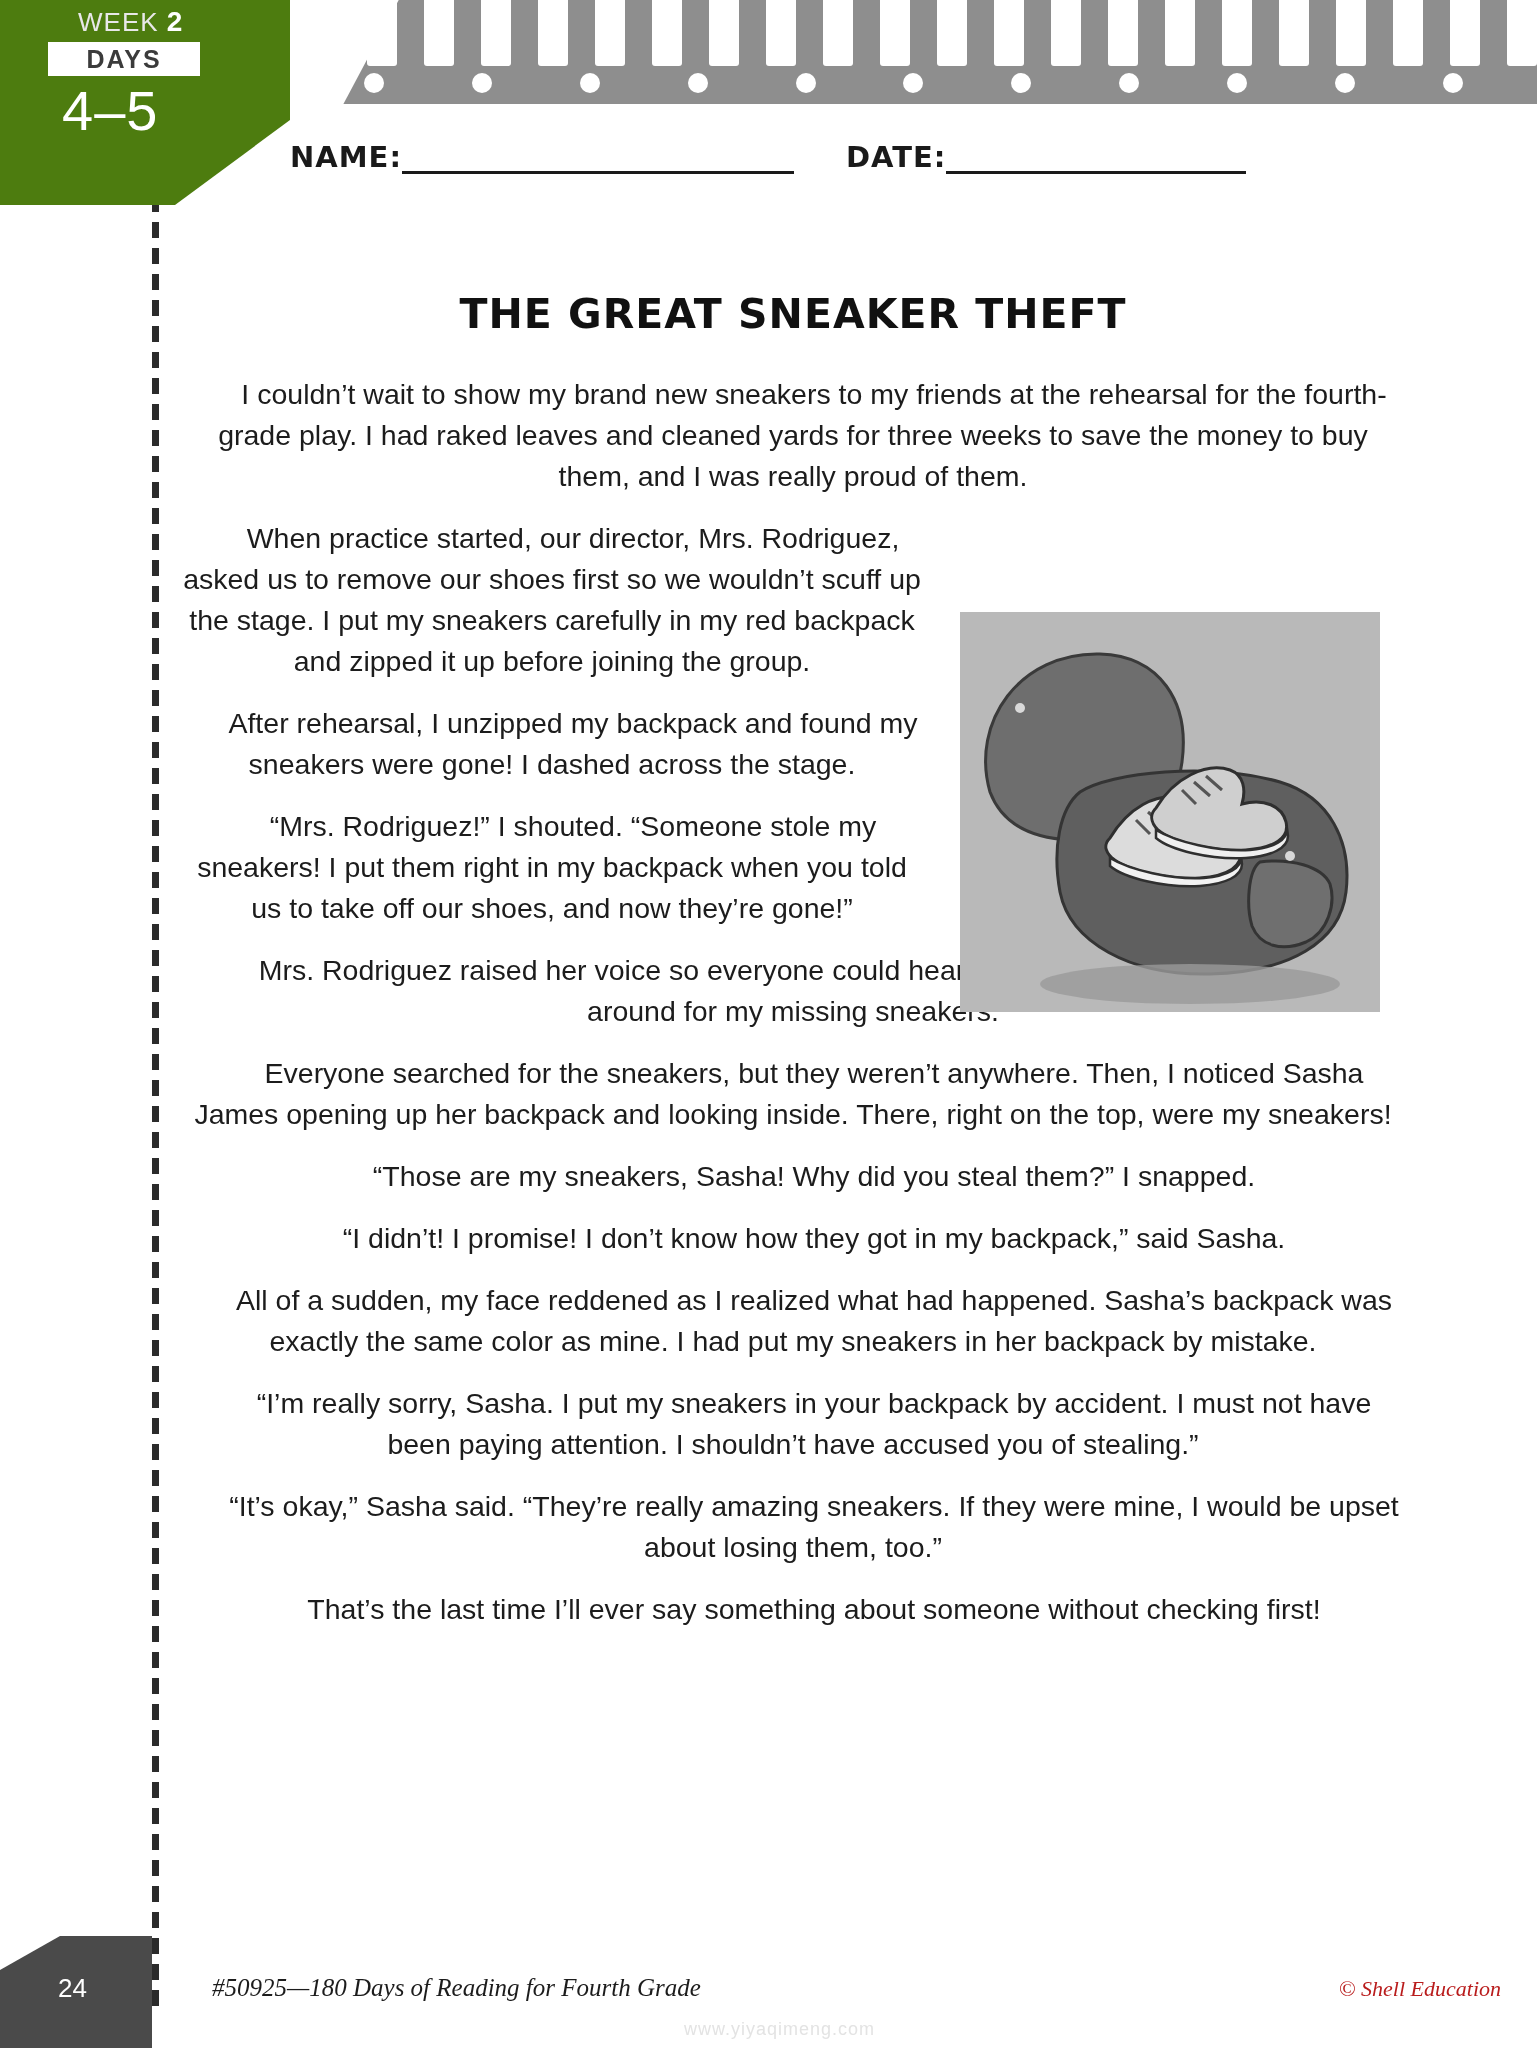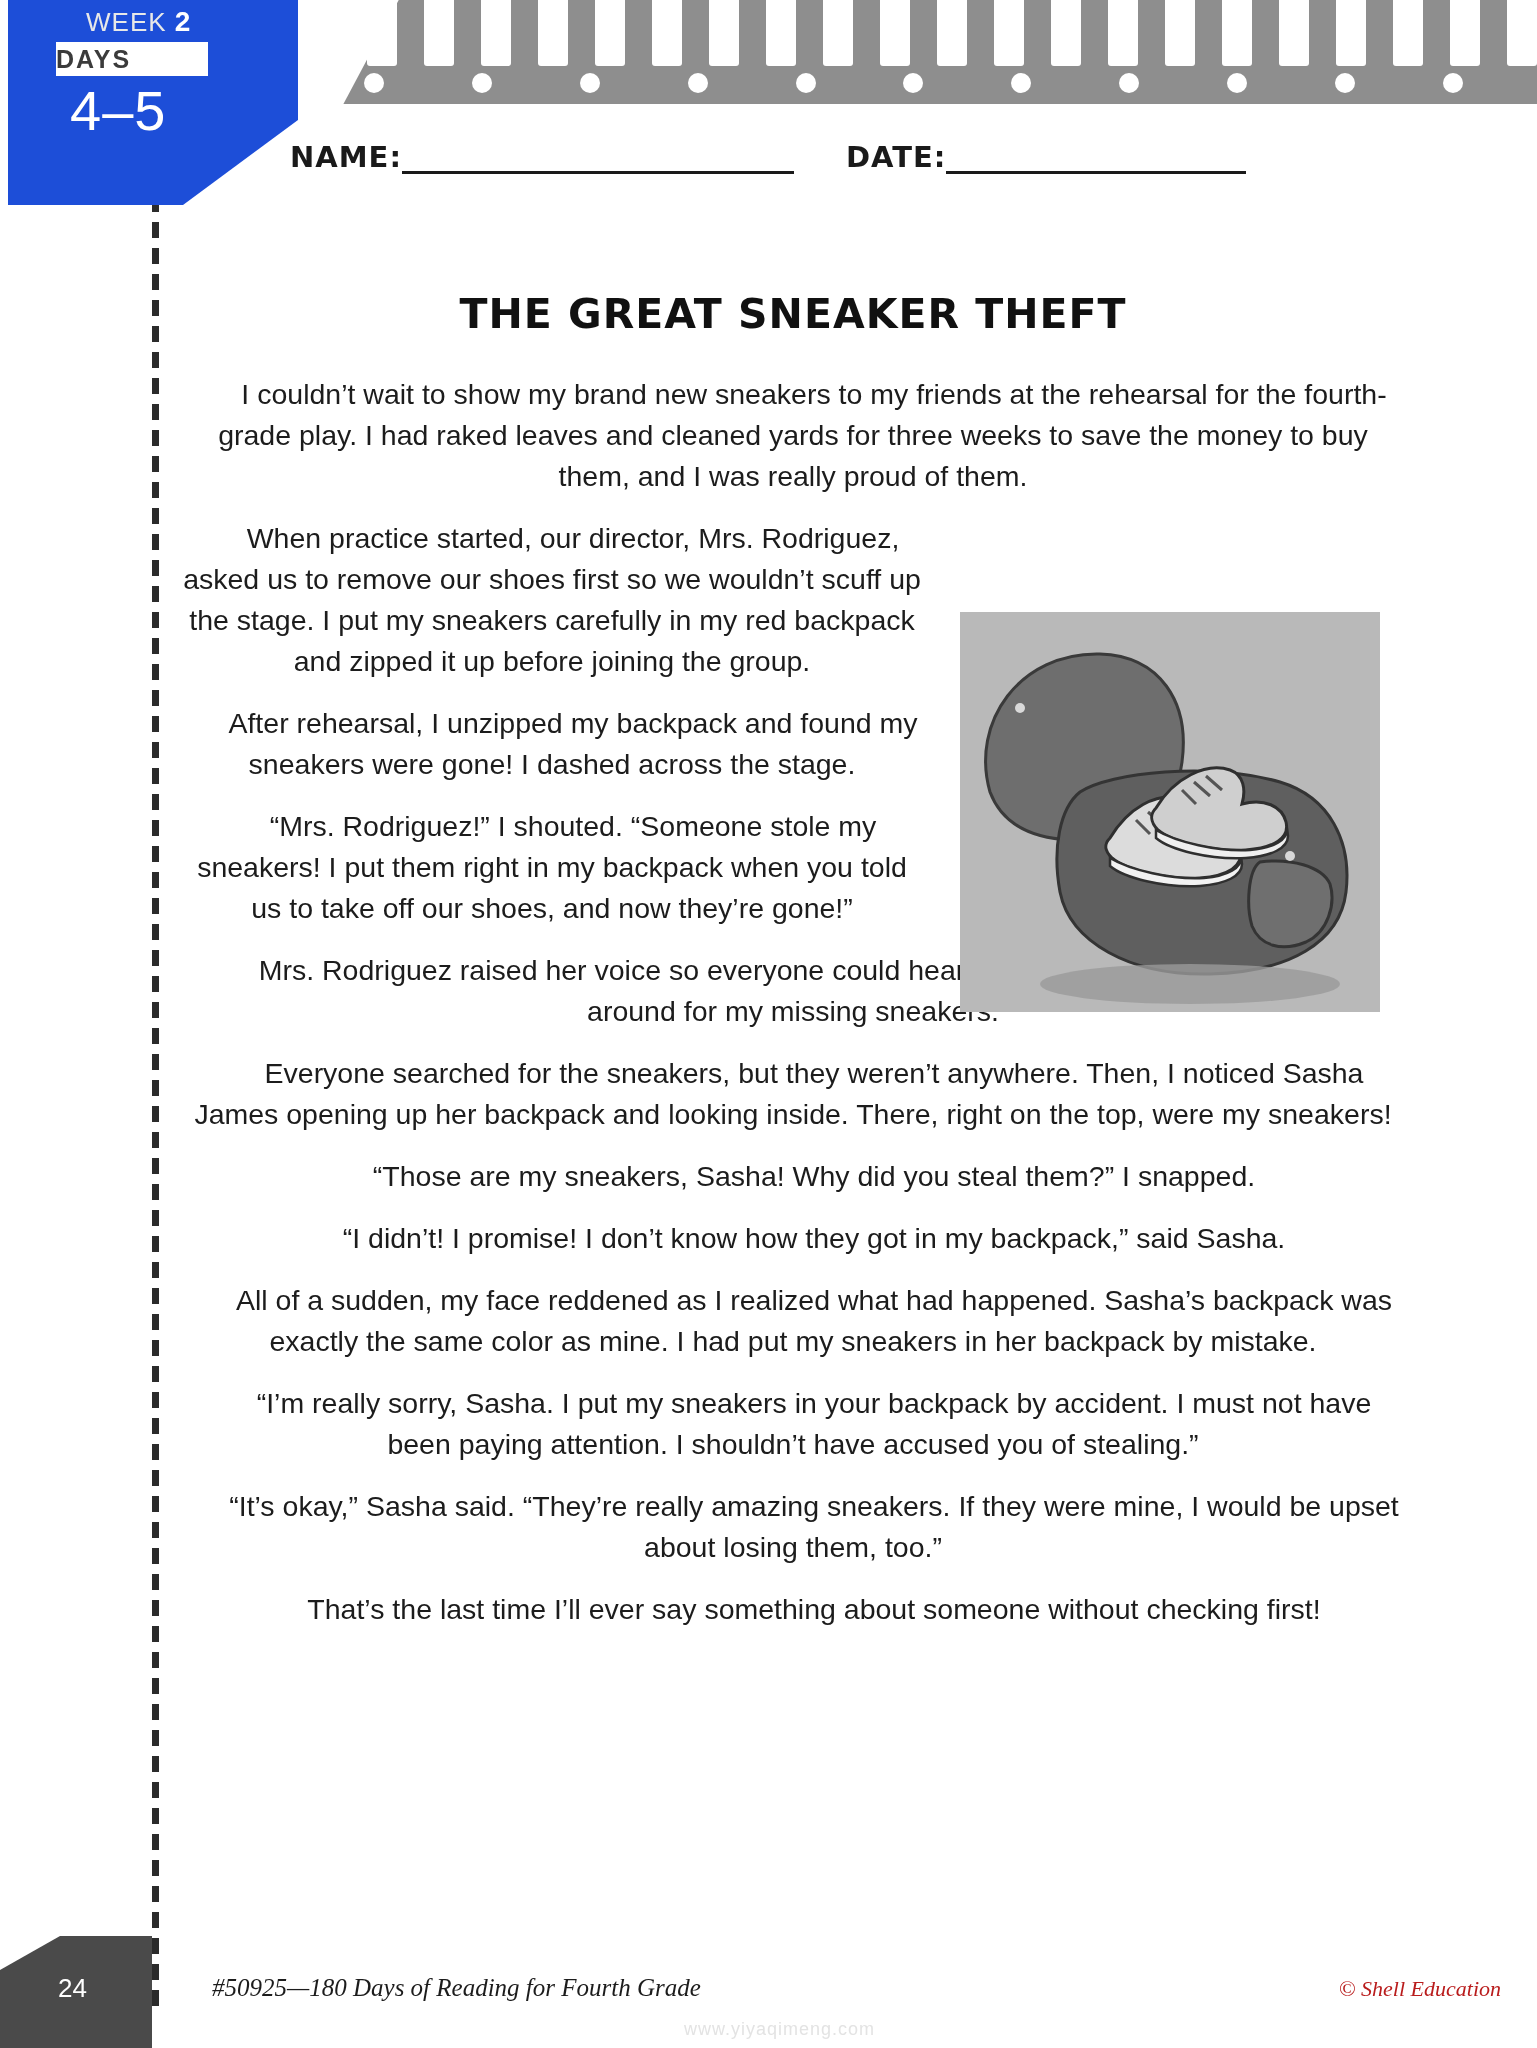--- a/index.html
+++ b/index.html
@@ -12,24 +12,24 @@
     background: #ffffff;
     font-family: "Liberation Sans", sans-serif;
     overflow: hidden;
     position: relative;
   }
 
   
   .corner-tab {
     position: absolute;
     top: 0;
-    left: 8px;
+    left: 0;
     width: 290px;
     height: 205px;
-    background: #1d4ed8;
+    background: #4d7c0f;
     clip-path: polygon(0 0, 290px 0, 290px 120px, 175px 205px, 0 205px);
     z-index: 5;
   }
   .corner-tab .week-line {
     position: absolute;
     top: 6px;
     left: 78px;
     color: #e8e8e8;
     font-size: 26px;
     letter-spacing: 1px;
@@ -44,20 +44,21 @@
     position: absolute;
     top: 42px;
     left: 48px;
     width: 152px;
     height: 34px;
     background: #ffffff;
     color: #3b3b3b;
     font-weight: bold;
     font-size: 25px;
     letter-spacing: 2px;
+    text-align: center;
     line-height: 34px;
   }
   .corner-tab .days-num {
     position: absolute;
     top: 78px;
     left: 62px;
     color: #ffffff;
     font-size: 56px;
     font-weight: normal;
     letter-spacing: 1px;

